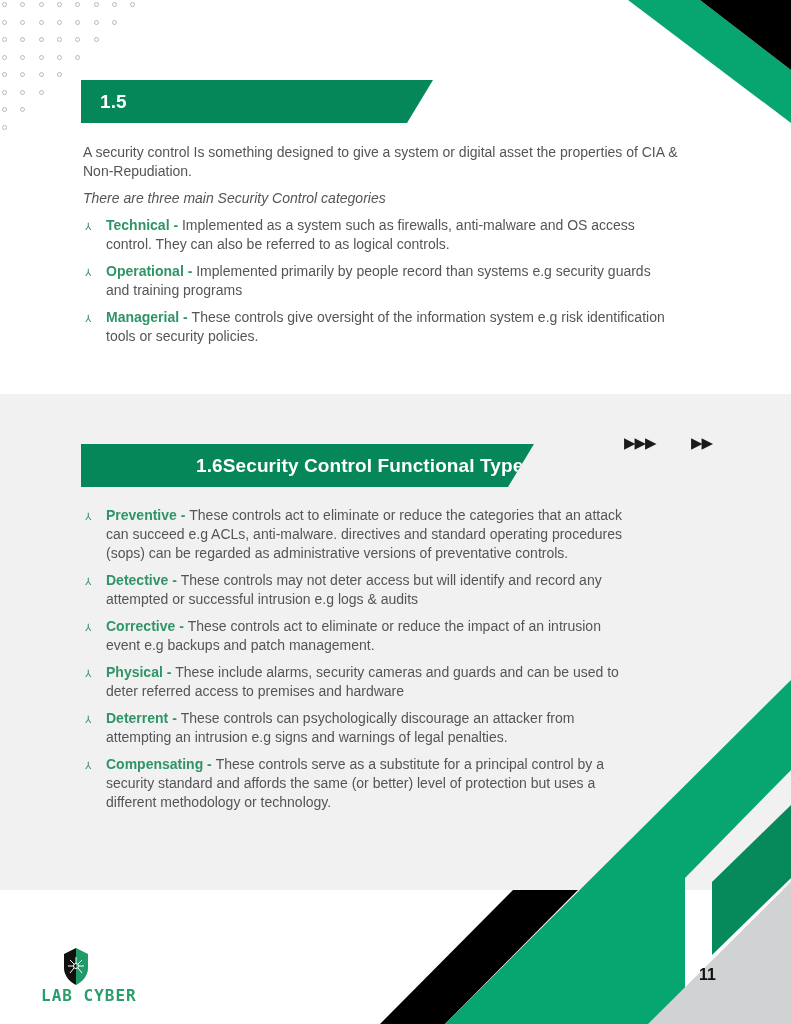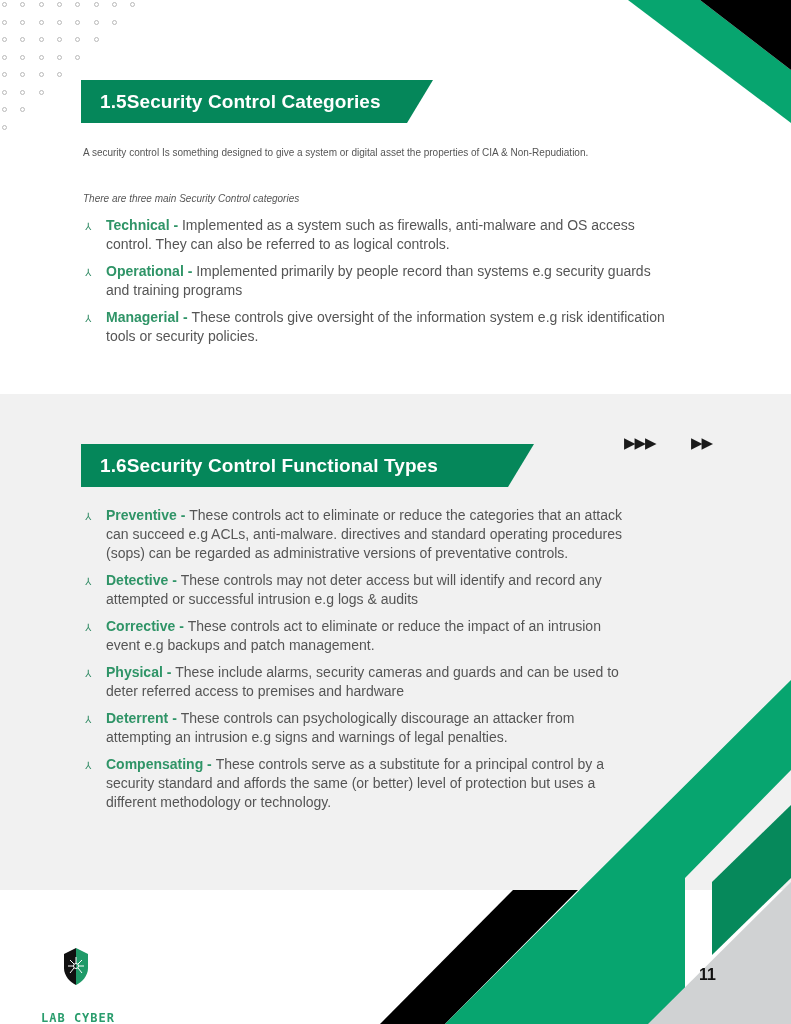--- a/index.html
+++ b/index.html
@@ -17,33 +17,33 @@
     }
     .grey-band { position: absolute; left: 0; top: 394px; width: 791px; height: 496px; background: #f1f1f1; }
     .section-banner {
       position: absolute; height: 43px; background: #05875a;
       color: #ffffff; font-weight: bold; font-size: 19px;
       display: flex; align-items: center; box-sizing: border-box; padding-left: 19px;
       clip-path: polygon(0 0, 100% 0, calc(100% - 26px) 100%, 0 100%);
       letter-spacing: 0.1px;
     }
     .section-banner .num { }
-    .para { position: absolute; left: 83px; font-size: 10px; line-height: 19px; color: #555; width: 620px; }
+    .para { position: absolute; left: 83px; font-size: 14px; line-height: 19px; color: #555; width: 620px; }
     .list { position: absolute; left: 83px; margin: 0; padding: 0; list-style: none; }
     .list li { position: relative; padding-left: 23px; font-size: 14px; line-height: 19px; color: #555; margin-bottom: 8px; }
     .list li .bullet {
       position: absolute; left: 2px; top: 1px; font-size: 10px; color: #2f8a63;
     }
     .list li .term { color: #2f9467; font-weight: bold; }
     .arrows { position: absolute; top: 434px; font-size: 15px; color: #1a1a1a; letter-spacing: -1px; }
     .page-number { position: absolute; left: 699px; top: 966px; font-size: 16px; font-weight: bold; color: #111; }
     .logo { position: absolute; left: 40px; top: 946px; width: 80px; height: 56px; }
     .logo-text {
-      position: absolute; left: 41px; top: 986px; font-size: 12px; color: #2a9d6d;
-      font-family: "DejaVu Sans Mono", monospace; letter-spacing: 1px; font-weight: bold; margin-top: 25px;
+      position: absolute; left: 41px; top: 986px; font-size: 16px; color: #2a9d6d;
+      font-family: "DejaVu Sans Mono", monospace; letter-spacing: 1px; font-weight: bold;
     }
   </style>
 </head>
 <body>
 
 <div class="grey-band"></div>
 
 <div class="dots" id="dots">
     <span class="dot" style="left: 2px; top: 2px;"></span>
     <span class="dot" style="left: 20.3px; top: 2px;"></span>
@@ -93,42 +93,41 @@
 
   <polygon points="445,1024 791,680 791,770 685,878 685,1024" fill="#07a56f"></polygon>
 
   <polygon points="712,882 791,805 791,878 712,955" fill="#06895b"></polygon>
 
   <polygon points="648,1024 791,882 791,1024" fill="#d0d2d3"></polygon>
 </svg>
 
 <div class="section-banner" style="left:81px; top:80px; width:352px;">
   <span class="num">1.5</span>
-  <span>Security Control Categories</span>
 </div>
 
 <div class="para" style="top:143px; width:620px;">A security control Is something designed to give a system or digital asset the properties of CIA &amp; Non-Repudiation.</div>
 <div class="para" style="top:189px;font-style:italic;">There are three main Security Control categories</div>
 
 <ul class="list" style="top:216px; width:590px;">
   <li>
     <span class="bullet">⅄</span>
     <span class="term">Technical - </span><span>Implemented as a system such as firewalls, anti-malware and OS access control. They can also be referred to as logical controls.</span>
   </li>
   <li>
     <span class="bullet">⅄</span>
     <span class="term">Operational - </span><span>Implemented primarily by people record than systems e.g security guards and training programs</span>
   </li>
   <li>
     <span class="bullet">⅄</span>
     <span class="term">Managerial - </span><span>These controls give oversight of the information system e.g risk identification tools or security policies.</span>
   </li>
 </ul>
 
-<div class="section-banner" style="left:81px; top:444px; width:453px;">
+<div class="section-banner" style="left:81px; top:444px; width:453px;justify-content:flex-end;">
   <span class="num">1.6</span>
   <span>Security Control Functional Types</span>
 </div>
 
 <div class="arrows" style="left:624px;">▶▶▶</div>
 <div class="arrows" style="left:691px;">▶▶</div>
 
 <ul class="list" style="top:506px; width:540px;">
   <li>
     <span class="bullet">⅄</span>

